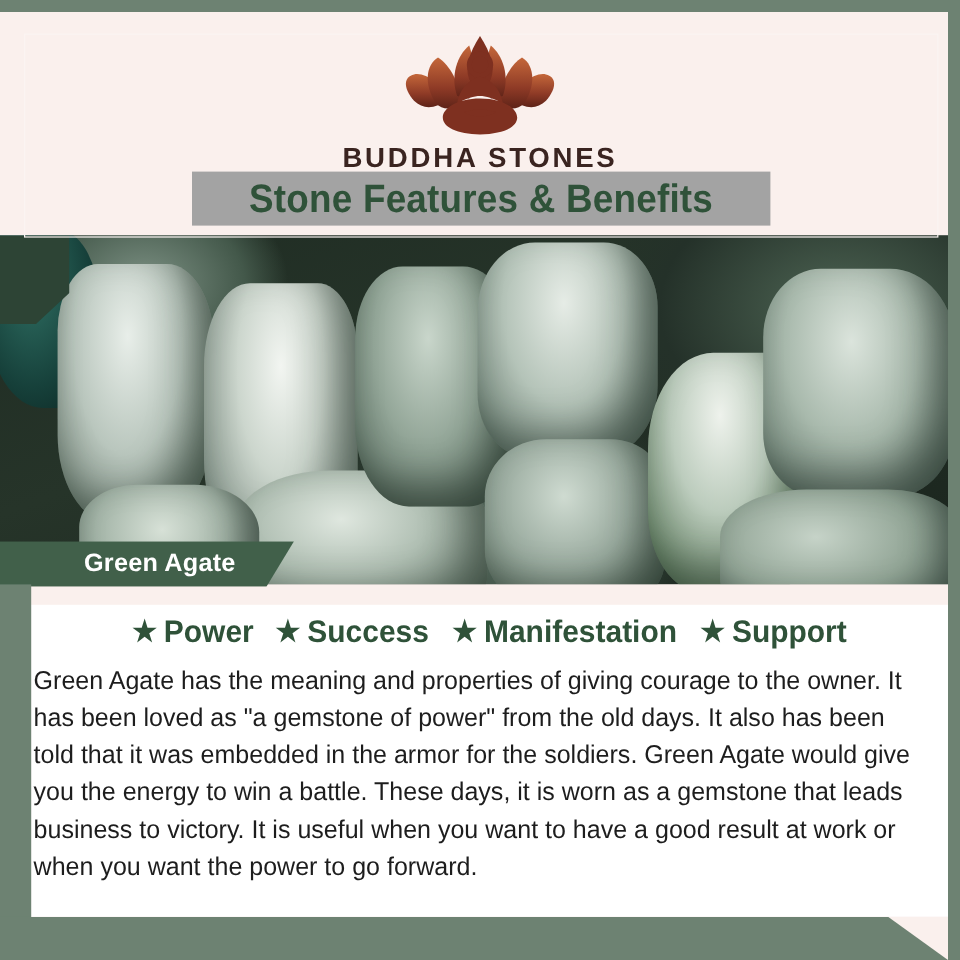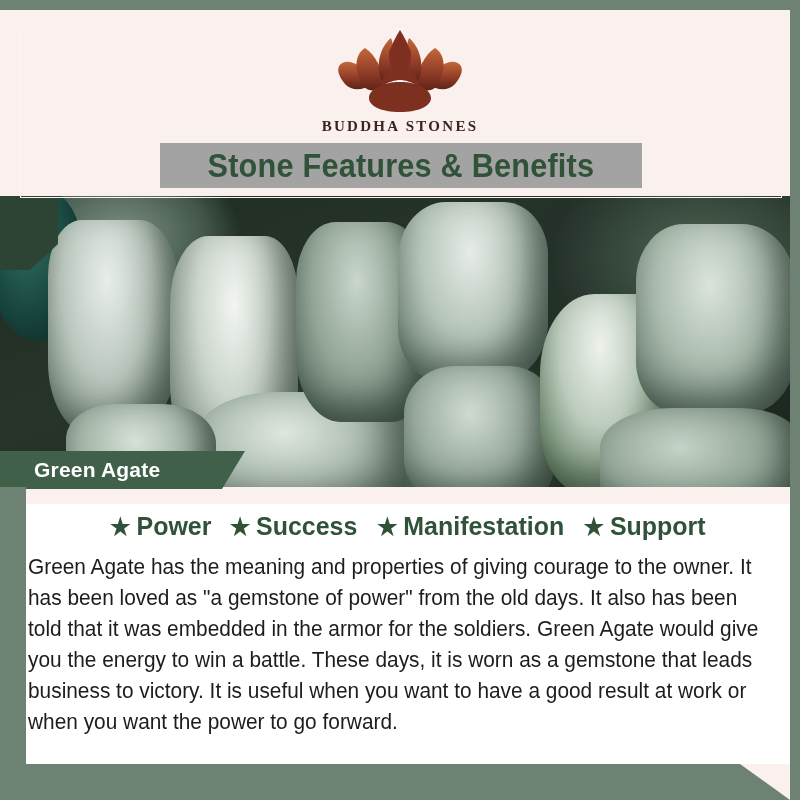--- a/index.html
+++ b/index.html
@@ -94,22 +94,22 @@
     width: 800px;
     text-align: center;
   }
   .logo-mark {
     display: block;
     margin: 0 auto;
   }
   .brand-name {
     display: block;
     margin-top: 2px;
-    font-family: Liberation Serif, serif;
-    font-size: 15px;
+    font-family: Liberation Sans, sans-serif;
+    font-size: 23px;
     font-weight: 700;
     letter-spacing: 2.3px;
     color: #3a2420;
     text-align: center;
   }
 
   
   .title-plate {
     position: absolute;
     left: 160px;
@@ -170,20 +170,21 @@
     position: absolute;
     left: 0;
     top: 451px;
     width: 245px;
     height: 38px;
     background: #41604a;
     clip-path: polygon(0 0, 245px 0, 222px 38px, 0 38px);
     z-index: 5;
     display: flex;
     align-items: center;
+    padding-left: 36px;
   }
   .agate-label {
     margin-left: 34px;
     color: #ffffff;
     font-family: "Liberation Sans", sans-serif;
     font-size: 21px;
     font-weight: 700;
     letter-spacing: 0.2px;
   }
 

